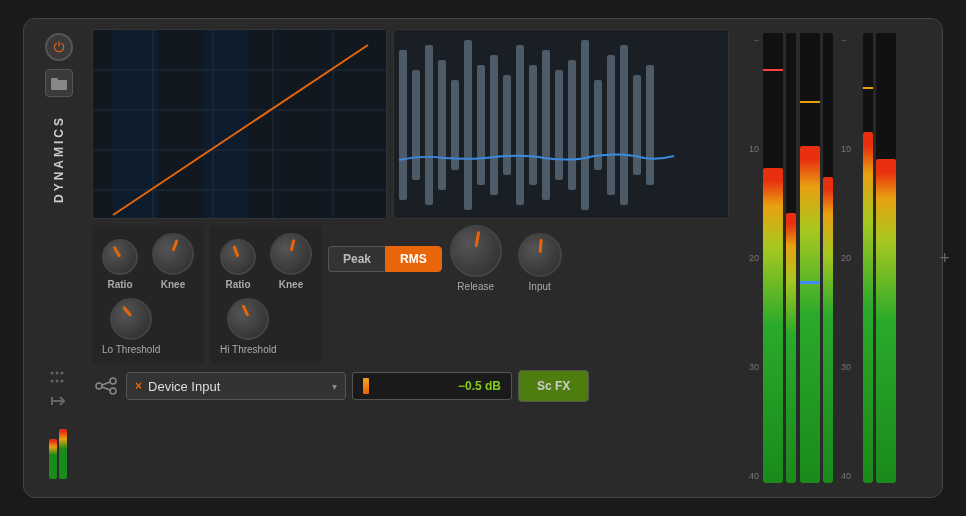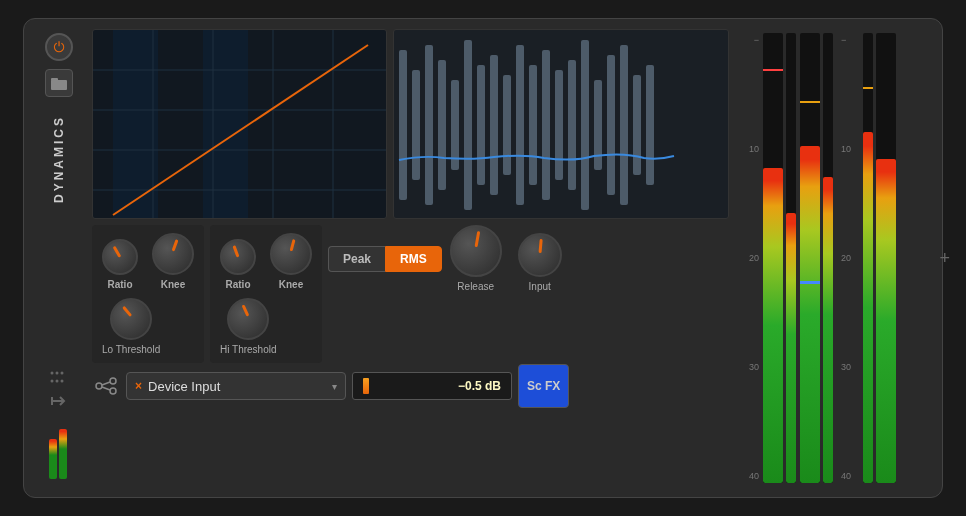--- a/index.html
+++ b/index.html
@@ -306,36 +306,36 @@
       flex: 1;
       max-width: 160px;
     }
     .db-progress {
       width: 6px;
       height: 16px;
       background: linear-gradient(to top, #e8650a, #f8a020);
       border-radius: 1px;
     }
     .db-value {
-      color: #fef9c3;
+      color: #84cc16;
       font-size: 12px;
       font-weight: bold;
       flex: 1;
       text-align: right;
     }
     .sc-fx-btn {
-      background: #1d4ed8;
+      background: #4d7c0f;
       border: 1px solid #555;
       border-radius: 4px;
       color: #ccc;
       font-size: 12px;
       font-weight: bold;
-      padding: 4px 8px;
-      cursor: pointer;
-      height: 44px;
+      padding: 4px 18px;
+      cursor: pointer;
+      height: 32px;
     }
 
     
     .right-panel {
       width: 195px;
       display: flex;
       flex-direction: row;
       gap: 6px;
       align-items: stretch;
       position: relative;

